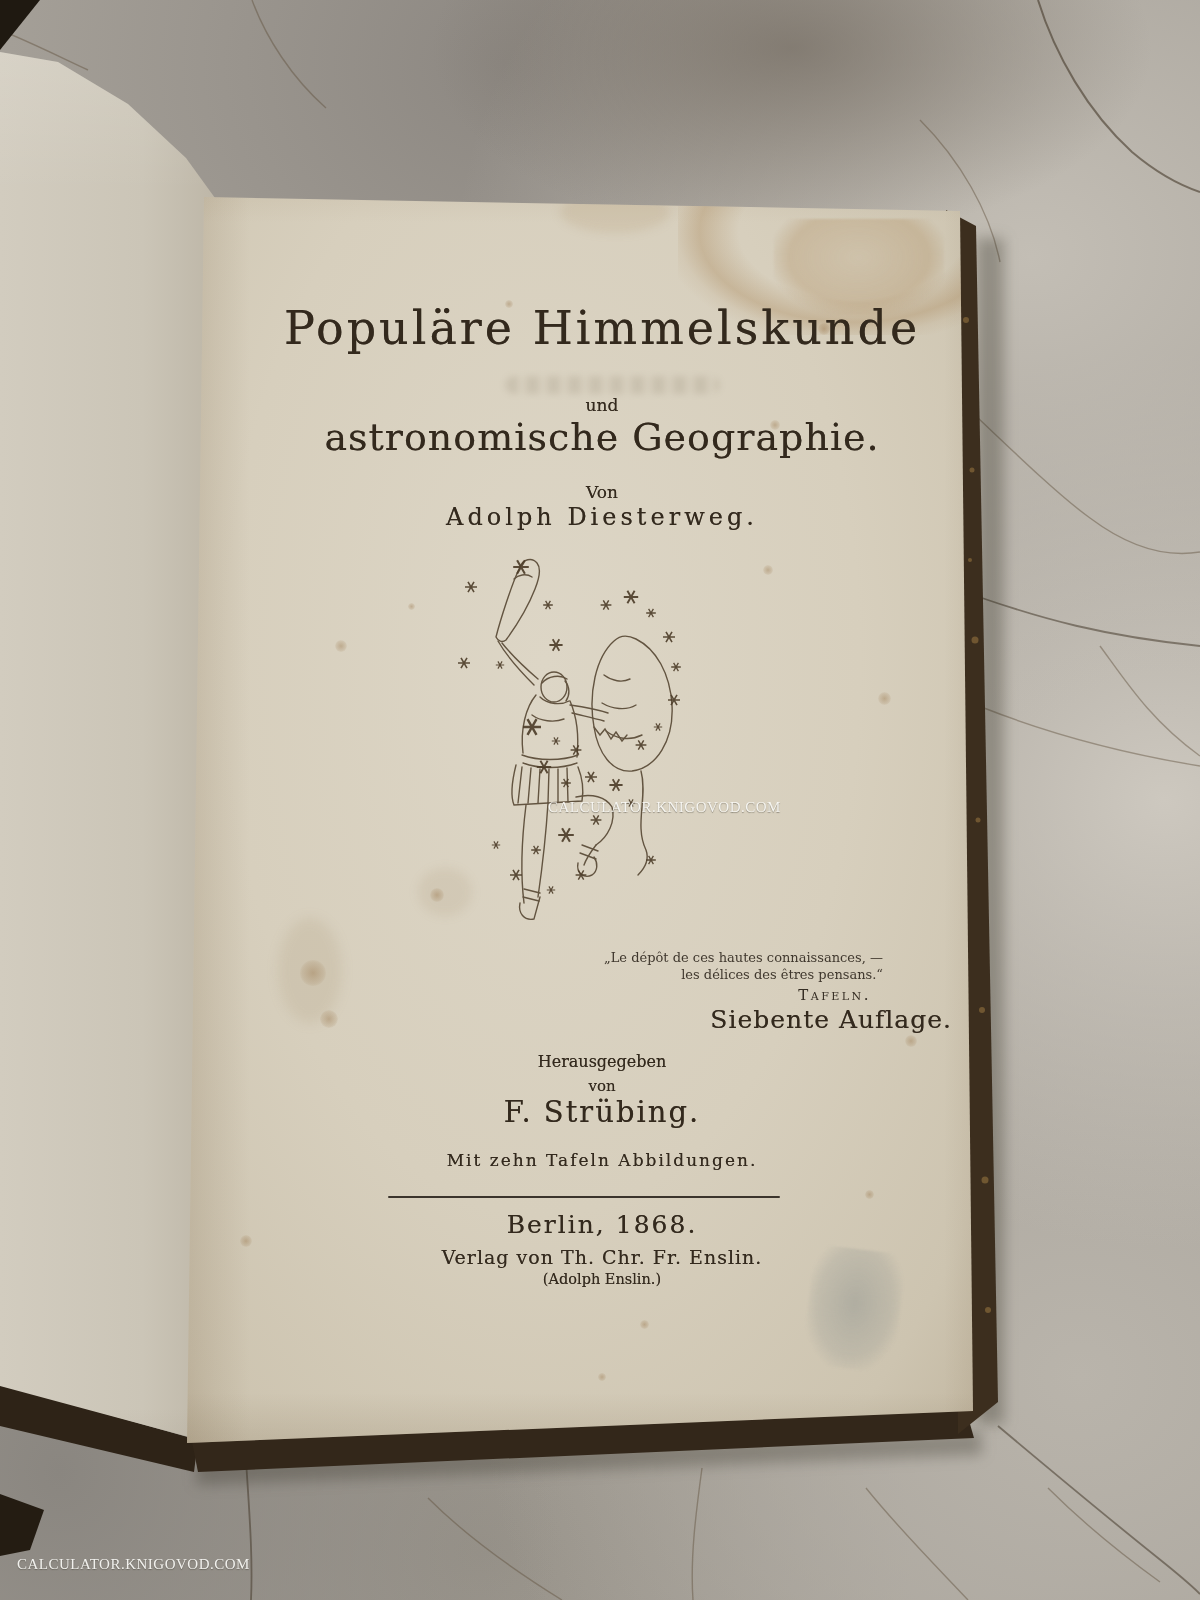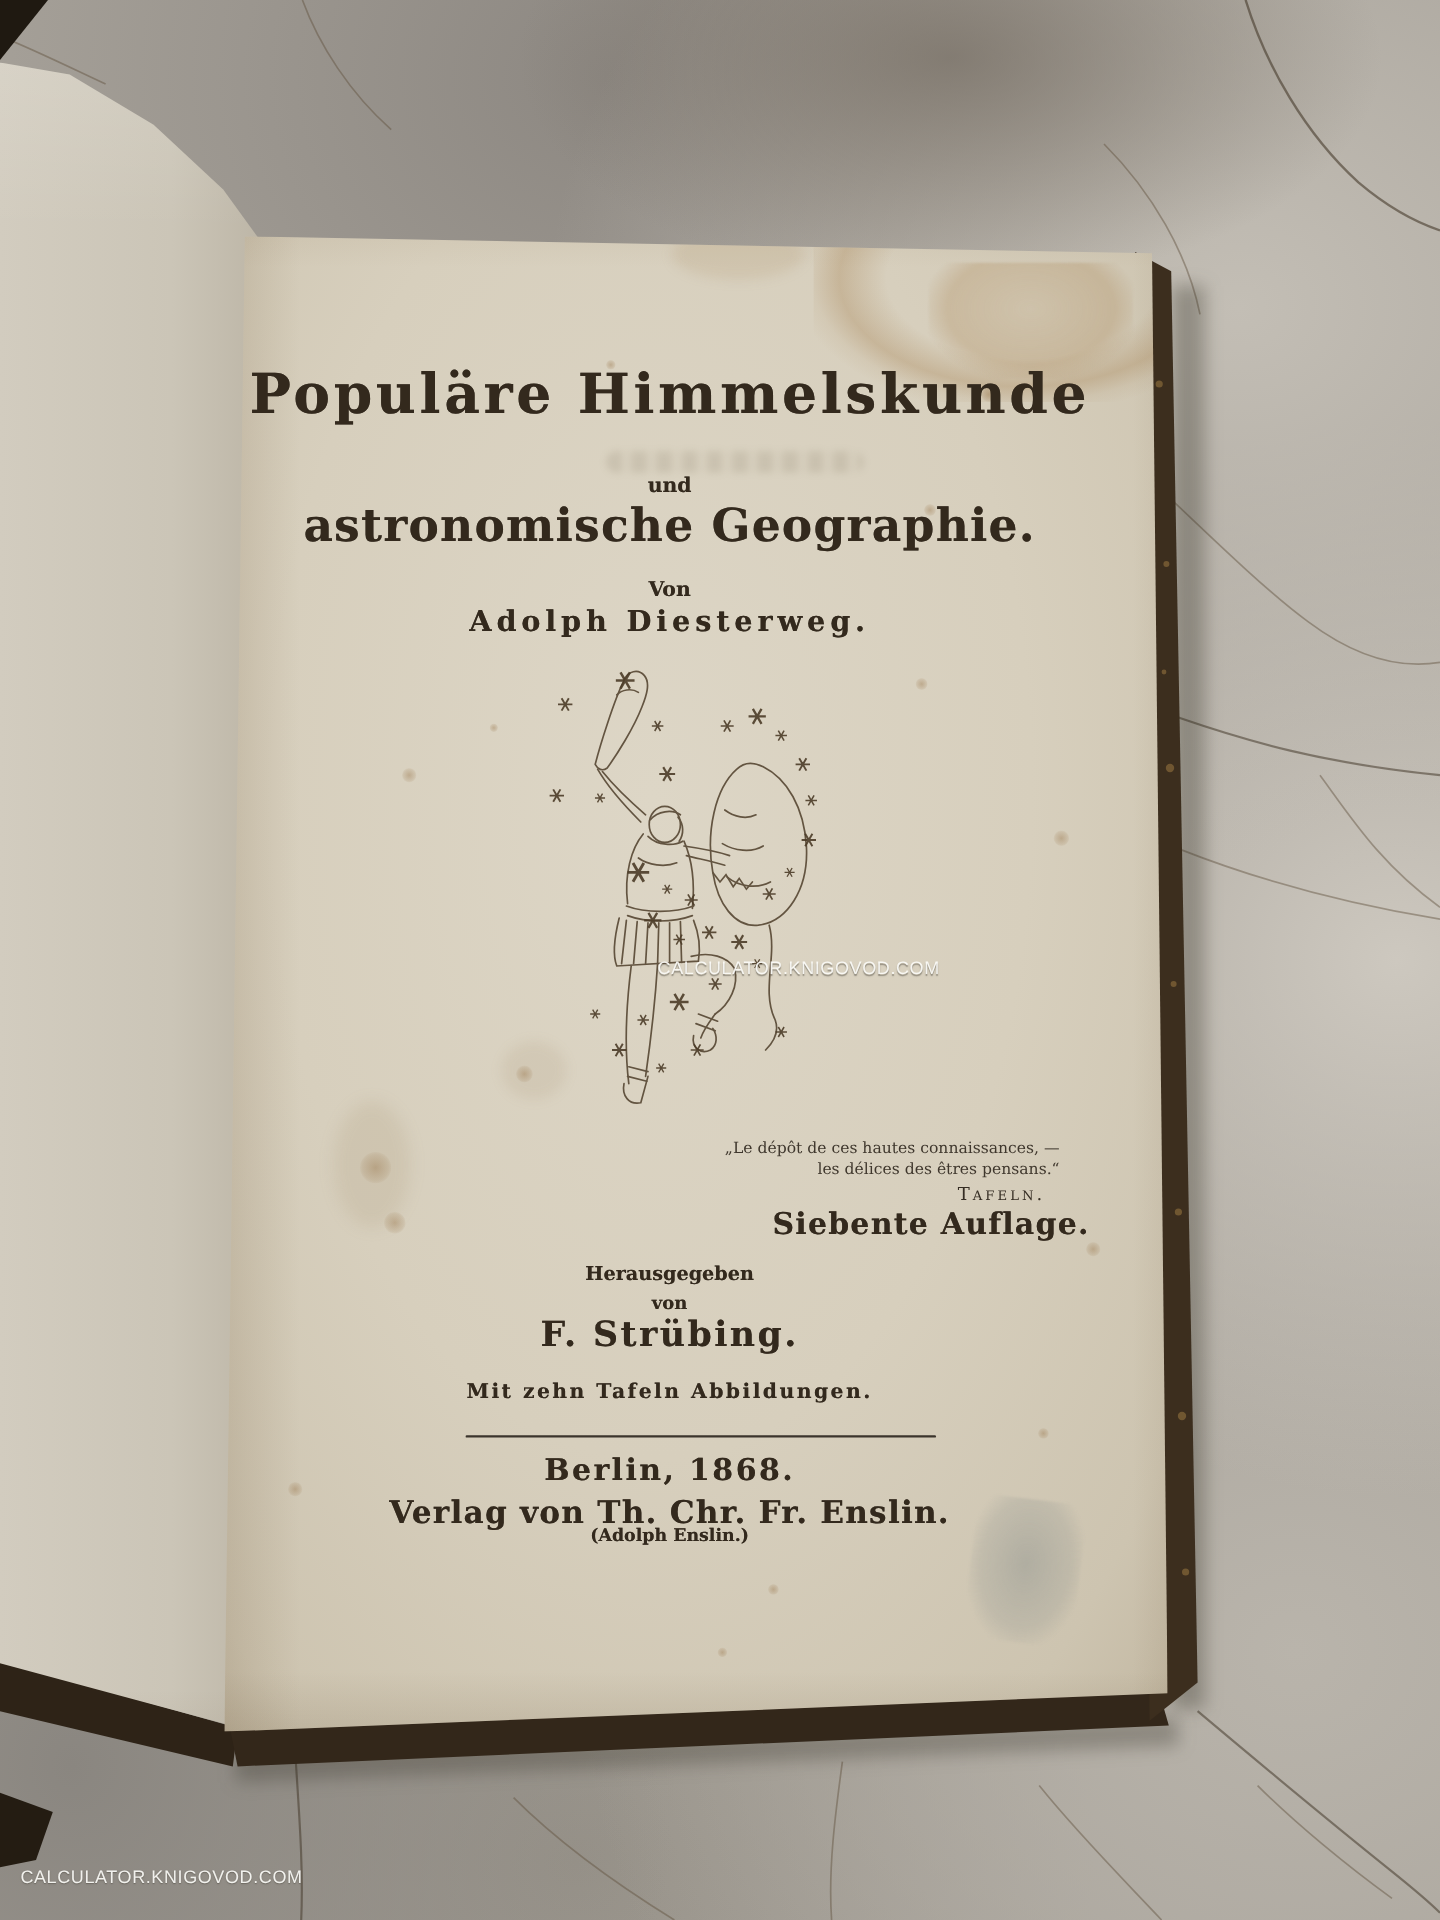--- a/index.html
+++ b/index.html
@@ -53,43 +53,43 @@
   .ghost{position:absolute;left:327px;top:193px;width:215px;height:18px;border-radius:9px;
     background:repeating-linear-gradient(90deg, rgba(128,116,92,.34) 0 13px, rgba(128,116,92,.06) 13px 21px);
     filter:blur(3px);opacity:.5;}
   .stamp{position:absolute;left:630px;top:1066px;width:92px;height:120px;transform:rotate(7deg);
     background:radial-gradient(ellipse at 50% 45%, rgba(104,116,120,.30) 0%, rgba(104,116,120,.14) 58%, rgba(104,116,120,0) 78%);
     filter:blur(1px);}
   
   .content{position:absolute;left:30px;top:0;width:700px;}
   .line{position:absolute;left:0;width:100%;text-align:center;color:#33291d;white-space:nowrap;
     text-shadow:0 0 .4px rgba(47,40,30,.65);}
-  .fr{font-family:"DejaVu Serif",serif;font-weight:bold;}
+  .fr{font-family:"DejaVu Serif",serif;font-weight:normal;margin-left:44px;}
   .t-title1{top:118px;font-size:46px;letter-spacing:3px;}
   .t-und{top:212px;font-size:17px;}
   .t-title2{top:232px;font-size:38px;letter-spacing:1px;}
   .t-von{top:299px;font-size:17px;}
   .t-author{top:320px;font-size:24px;letter-spacing:4px;}
   .quote{position:absolute;left:395px;top:766px;width:280px;color:#3f372d;
     font-size:13px;line-height:17px;text-align:center;}
   .quote .ql{white-space:nowrap;text-align:right;}
   .quote .attr{text-align:right;padding-right:12px;font-variant:small-caps;
     font-size:15px;letter-spacing:2.5px;margin-top:4px;color:#352d23;}
   .t-edition{top:822px;font-size:25px;letter-spacing:1px;text-align:right;}
   .t-hrsg{top:869px;font-size:16px;}
   .t-von2{top:894px;font-size:15px;}
   .t-editor{top:912px;font-size:29px;letter-spacing:2px;}
   .t-plates{top:967px;font-size:17px;letter-spacing:2px;}
   .rule{position:absolute;left:180px;top:1013px;width:392px;height:2px;background:#3b342c;border-radius:1px;}
   .t-berlin{top:1027px;font-size:25px;letter-spacing:2px;}
-  .t-verlag{top:1063px;font-size:26px;letter-spacing:1px;}
+  .t-verlag{top:1063px;font-size:19px;letter-spacing:1px;}
   .t-sub{top:1088px;font-size:14.5px;}
   .illu{position:absolute;left:258px;top:362px;width:300px;height:400px;}
   
-  .wm{position:absolute;font-family:Liberation Sans, sans-serif;font-size:15px;
+  .wm{position:absolute;font-family:Liberation Serif, serif;font-size:15px;
     letter-spacing:.5px;color:rgba(252,252,248,.92);text-shadow:0 1px 1px rgba(70,65,55,.5);white-space:nowrap;}
   .wm-center{left:548px;top:799px;}
   .wm-corner{left:17px;top:1556px;}
 </style>
 </head>
 <body>
 
 <div class="stage">
 
   <svg class="layer" viewBox="0 0 1200 1600" fill="none">

